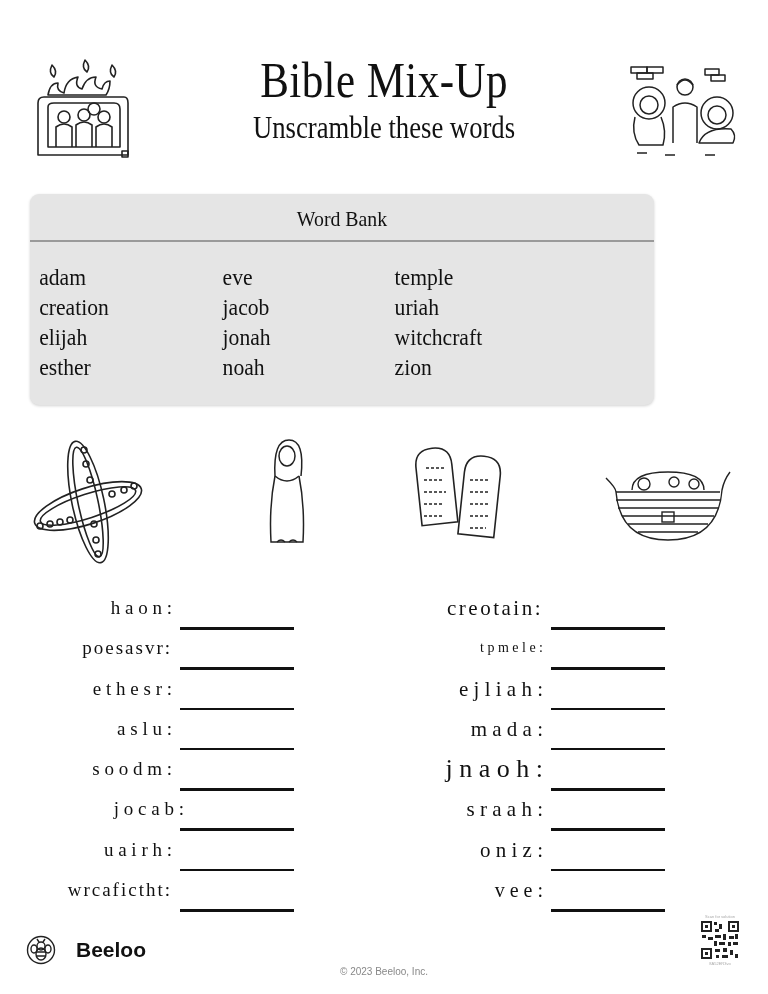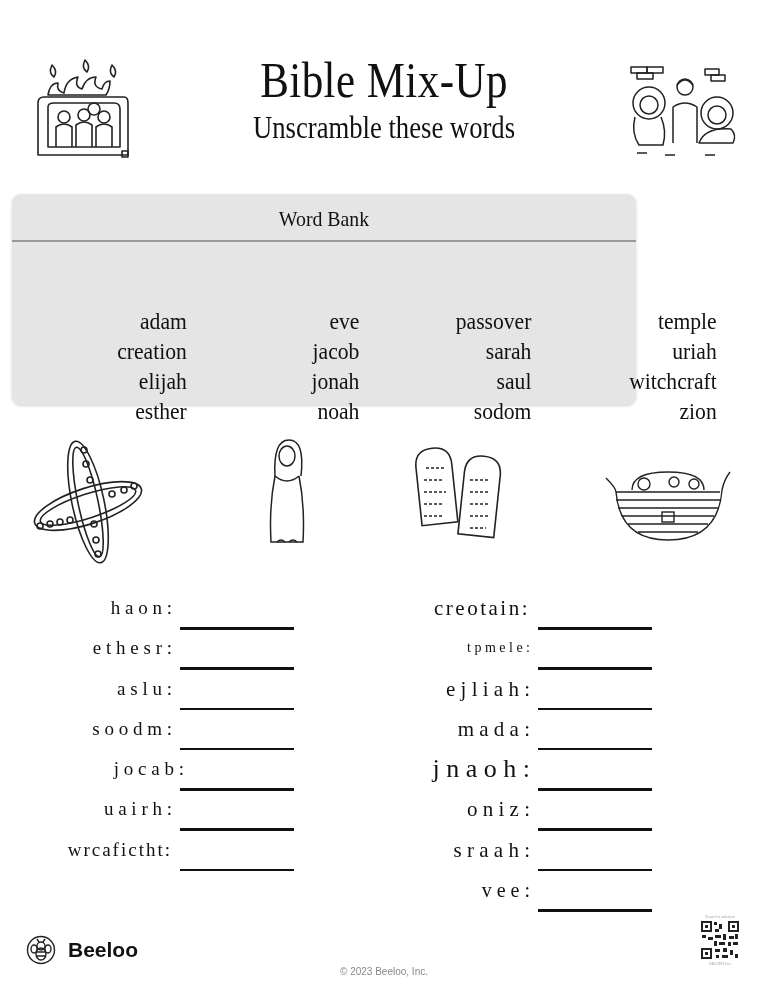--- a/index.html
+++ b/index.html
@@ -1,32 +1,32 @@
 <!DOCTYPE html>
 <html><head>
 <meta charset="utf-8">
 <style>
   html, body { margin: 0; padding: 0; background: #ffffff; }
   body { width: 768px; height: 994px; position: relative; overflow: hidden; font-family: "Liberation Serif", "DejaVu Serif", serif; color: #111; }
   .abs { position: absolute; }
   .title { left: 0; right: 0; top: 52px; text-align: center; font-size: 50px; line-height: 56px; letter-spacing: 0.5px; transform: scaleX(0.86); }
   .subtitle { left: 0; right: 0; top: 110px; text-align: center; font-size: 31px; line-height: 36px; transform: scaleX(0.86); }
   .illus { position: absolute; }
-  .wordbank { left: 12px; top: 194px; width: 624px; height: 211px; background: #e5e5e5; border-radius: 9px; box-shadow: 0 1px 3px rgba(0,0,0,0.18); }
+  .wordbank { left: 30px; top: 194px; width: 624px; height: 211px; background: #e5e5e5; border-radius: 9px; box-shadow: 0 1px 3px rgba(0,0,0,0.18); }
   .wb-title { position: absolute; left: 0; right: 0; top: 12px; text-align: center; font-size: 22px; line-height: 26px; transform: scaleX(0.9); }
   .wb-divider { position: absolute; left: 0; right: 0; top: 46px; height: 1.5px; background: #9a9a9a; }
   .wb-grid { position: absolute; left: 0; right: 0; top: 68px; display: grid; grid-template-columns: 184px 172px 172px 186px; }
-  .wb-col { text-align: right; margin-top: 44px; }
+  .wb-col { text-align: left; }
   .wb-word { font-size: 24px; line-height: 30px; transform: scaleX(0.9); }
   .pic-row { position: absolute; top: 430px; left: 0; width: 768px; height: 150px; }
   .puzzle-col { position: absolute; top: 595px; }
   .puz-row { position: relative; height: 40.3px; text-decoration: underline; }
   .scrambled { position: absolute; text-align: right; font-size: 19px; line-height: 22px; top: 2px; }
   .answer-line { position: absolute; height: 2.5px; background: #111; top: 32px; width: 114px; }
-  .footer-logo { left: 26px; top: 935px; display: flex; align-items: center; gap: 12px; }
+  .footer-logo { left: 26px; top: 935px; display: flex; align-items: center; gap: 20px; }
   .beeloo-text { font-family: "Liberation Sans", "DejaVu Sans", sans-serif; font-weight: bold; font-size: 21px; color: #111; }
   .copyright { left: 0; right: 0; top: 966px; text-align: center; font-family: "Liberation Sans", "DejaVu Sans", sans-serif; font-size: 10px; color: #888; }
   .qr-caption { font-family: "Liberation Sans", "DejaVu Sans", sans-serif; font-size: 4px; color: #aaa; text-align: center; width: 40px; }
 </style>
 </head>
 <body>
 
 <div class="abs title">Bible Mix-Up</div>
 <div class="abs subtitle">Unscramble these words</div>
 
@@ -79,26 +79,20 @@
       <div class="wb-word">elijah</div>
       <div class="wb-word">esther</div>
     </div>
     <div class="wb-col">
       <div class="wb-word">eve</div>
       <div class="wb-word">jacob</div>
       <div class="wb-word">jonah</div>
       <div class="wb-word">noah</div>
     </div>
     <div class="wb-col">
-      <div class="wb-word">passover</div>
-      <div class="wb-word">sarah</div>
-      <div class="wb-word">saul</div>
-      <div class="wb-word">sodom</div>
-    </div>
-    <div class="wb-col">
       <div class="wb-word">temple</div>
       <div class="wb-word">uriah</div>
       <div class="wb-word">witchcraft</div>
       <div class="wb-word">zion</div>
     </div>
   </div>
 </div>
 
 <div class="pic-row">
 
@@ -155,20 +149,24 @@
     </g>
   </svg>
 </div>
 
 <div class="puzzle-col" style="left:20px;width:280px">
   <div class="puz-row">
     <span class="scrambled" style="right:128px">h a o n :</span>
     <div class="answer-line" style="left:160px"></div>
   </div>
   <div class="puz-row">
+    <span class="scrambled" style="right:128px;letter-spacing:2px">poesasvr:</span>
+    <div class="answer-line" style="left:160px"></div>
+  </div>
+  <div class="puz-row">
     <span class="scrambled" style="right:128px">e t h e s r :</span>
     <div class="answer-line" style="left:160px"></div>
   </div>
   <div class="puz-row">
     <span class="scrambled" style="right:128px">a s l u :</span>
     <div class="answer-line" style="left:160px"></div>
   </div>
   <div class="puz-row">
     <span class="scrambled" style="right:128px">s o o d m :</span>
     <div class="answer-line" style="left:160px"></div>
@@ -180,21 +178,21 @@
   <div class="puz-row">
     <span class="scrambled" style="right:128px">u a i r h :</span>
     <div class="answer-line" style="left:160px"></div>
   </div>
   <div class="puz-row">
     <span class="scrambled" style="right:128px;letter-spacing:2px">wrcafictht:</span>
     <div class="answer-line" style="left:160px"></div>
   </div>
 </div>
 
-<div class="puzzle-col" style="left:400px;width:270px">
+<div class="puzzle-col" style="left:413px;width:270px">
   <div class="puz-row">
     <span class="scrambled" style="right:140px;letter-spacing:2.5px;font-size:21px">creotain:</span>
     <div class="answer-line" style="left:138px"></div>
   </div>
   <div class="puz-row">
     <span class="scrambled" style="right:140px;font-size:14px">t p m e l e :</span>
     <div class="answer-line" style="left:138px"></div>
   </div>
   <div class="puz-row">
     <span class="scrambled" style="right:140px;font-size:21px">e j l i a h :</span>
@@ -202,25 +200,25 @@
   </div>
   <div class="puz-row">
     <span class="scrambled" style="right:140px;font-size:21px">m a d a :</span>
     <div class="answer-line" style="left:138px"></div>
   </div>
   <div class="puz-row">
     <span class="scrambled" style="right:140px;font-size:26px">j n a o h :</span>
     <div class="answer-line" style="left:138px"></div>
   </div>
   <div class="puz-row">
+    <span class="scrambled" style="right:140px;font-size:21px">s r a a h :</span>
+    <div class="answer-line" style="left:138px"></div>
+  </div>
+  <div class="puz-row">
     <span class="scrambled" style="right:140px;font-size:21px">o n i z :</span>
-    <div class="answer-line" style="left:138px"></div>
-  </div>
-  <div class="puz-row">
-    <span class="scrambled" style="right:140px;font-size:21px">s r a a h :</span>
     <div class="answer-line" style="left:138px"></div>
   </div>
   <div class="puz-row">
     <span class="scrambled" style="right:140px;font-size:20px">v e e :</span>
     <div class="answer-line" style="left:138px"></div>
   </div>
 </div>
 
 <div class="abs footer-logo">
   <svg width="30" height="30" viewBox="0 0 30 30">

